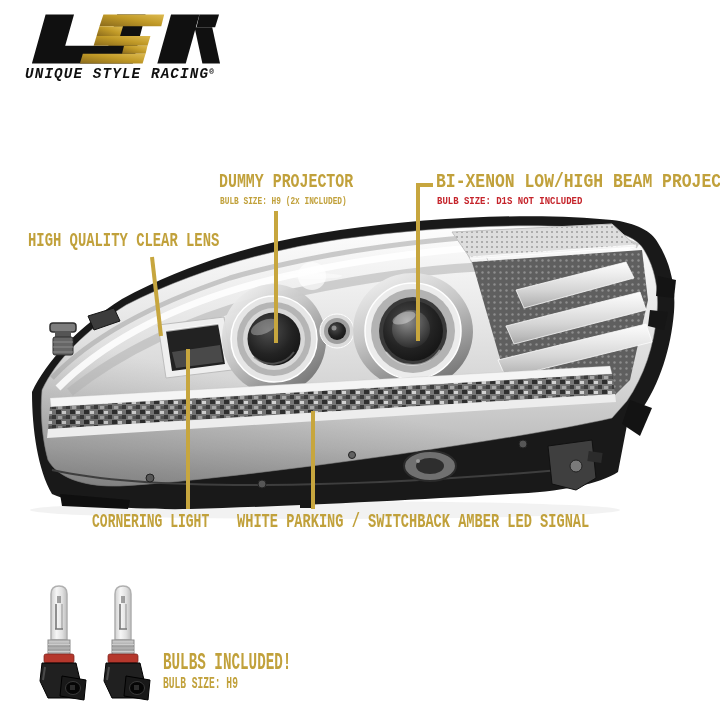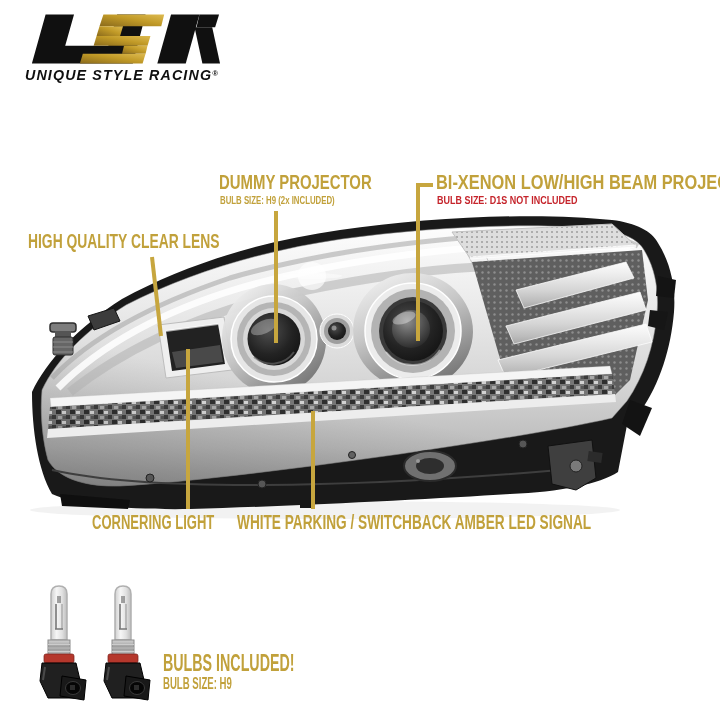--- a/index.html
+++ b/index.html
@@ -1,18 +1,18 @@
 <!DOCTYPE html>
 <html><head>
 <meta charset="utf-8">
 <style>
   html,body{margin:0;padding:0;background:#ffffff;}
   .canvas{
     position:relative;width:720px;height:720px;background:#ffffff;overflow:hidden;
-    font-family:Liberation Sans, sans-serif;
+    font-family:Liberation Mono, monospace;
   }
   svg{display:block;}
   #scene{position:absolute;left:0;top:0;}
   
   #logo-letters{position:absolute;left:26px;top:14px;}
   #logo-wordmark{
     position:absolute;left:25px;top:66px;color:#101010;font-style:italic;font-weight:bold;
     font-size:15px;letter-spacing:1.2px;white-space:nowrap;transform:scaleX(.95);transform-origin:0 0;
   }
   #logo-wordmark .reg{font-size:8px;vertical-align:4px;letter-spacing:0;}

